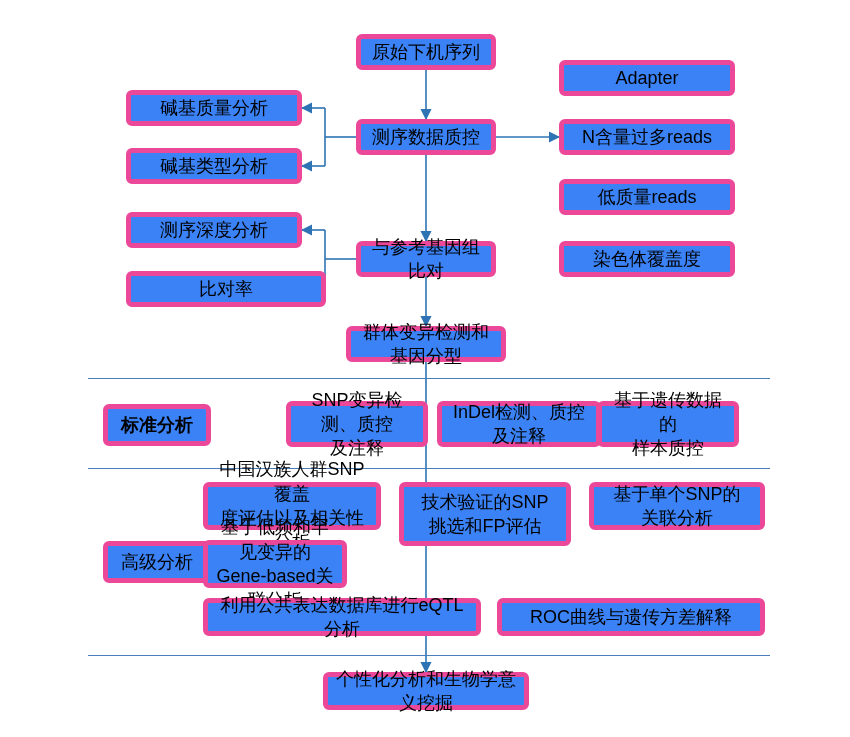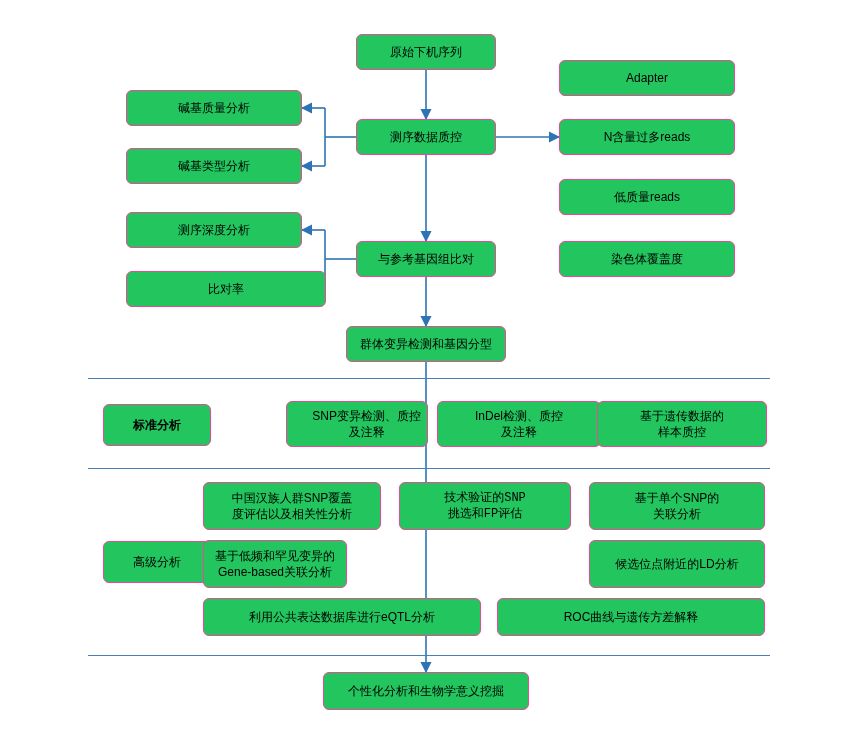--- a/index.html
+++ b/index.html
@@ -15,25 +15,25 @@
     overflow: hidden;
   }
   #canvas {
     position: relative;
     width: 850px;
     height: 737px;
   }
   .node {
     position: absolute;
     box-sizing: border-box;
-    border: 1px solid #ec4899;
+    border: 5px solid #ec4899;
     border-radius: 6px;
-    background: #22c55e;
+    background: #3b82f6;
     color: #000000;
-    font-size: 12px;
+    font-size: 18px;
     line-height: 1.35;
     display: flex;
     align-items: center;
     justify-content: center;
     text-align: center;
     padding: 2px 6px;
     white-space: pre-line;
   }
   svg.links {
     position: absolute;
@@ -99,30 +99,29 @@
   <div class="node" style="left:356px; top:241px; width:140px; height:36px;text-align:center;"><span>与参考基因组比对</span></div>
   <div class="node" style="left:559px; top:241px; width:176px; height:36px;"><span>染色体覆盖度</span></div>
   <div class="node" style="left:126px; top:271px; width:200px; height:36px;"><span>比对率</span></div>
   <div class="node" style="left:346px; top:326px; width:160px; height:36px;"><span>群体变异检测和基因分型</span></div>
 
   <div class="node" style="left:103px; top:404px; width:108px; height:42px;font-weight:bold;"><span>标准分析</span></div>
   <div class="node" style="left:286px; top:401px; width:142px; height:46px;justify-content:flex-end;"><span>SNP变异检测、质控
 及注释</span></div>
   <div class="node" style="left:437px; top:401px; width:164px; height:46px;"><span>InDel检测、质控
 及注释</span></div>
-  <div class="node" style="left:597px; top:401px; width:170px; height:46px;"><span>基于遗传数据的
+  <div class="node" style="left:597px; top:401px; width:142px; height:46px;"><span>基于遗传数据的
 样本质控</span></div>
 
   <div class="node" style="left:103px; top:541px; width:108px; height:42px;"><span>高级分析</span></div>
   <div class="node" style="left:203px; top:482px; width:178px; height:48px;"><span>中国汉族人群SNP覆盖
 度评估以及相关性分析</span></div>
-  <div class="node" style="left:399px; top:482px; width:172px; height:48px;font-family:Liberation Mono, monospace;"><span>技术验证的SNP
+  <div class="node" style="left:399px; top:482px; width:172px; height:64px;"><span>技术验证的SNP
 挑选和FP评估</span></div>
   <div class="node" style="left:589px; top:482px; width:176px; height:48px;"><span>基于单个SNP的
 关联分析</span></div>
   <div class="node" style="left:203px; top:540px; width:144px; height:48px;"><span>基于低频和罕见变异的
 Gene-based关联分析</span></div>
-  <div class="node" style="left:589px; top:540px; width:176px; height:48px;"><span>候选位点附近的LD分析</span></div>
   <div class="node" style="left:203px; top:598px; width:278px; height:38px;"><span>利用公共表达数据库进行eQTL分析</span></div>
   <div class="node" style="left:497px; top:598px; width:268px; height:38px;"><span>ROC曲线与遗传方差解释</span></div>
   <div class="node" style="left:323px; top:672px; width:206px; height:38px;"><span>个性化分析和生物学意义挖掘</span></div>
 
 </div>
 
 </body></html>

